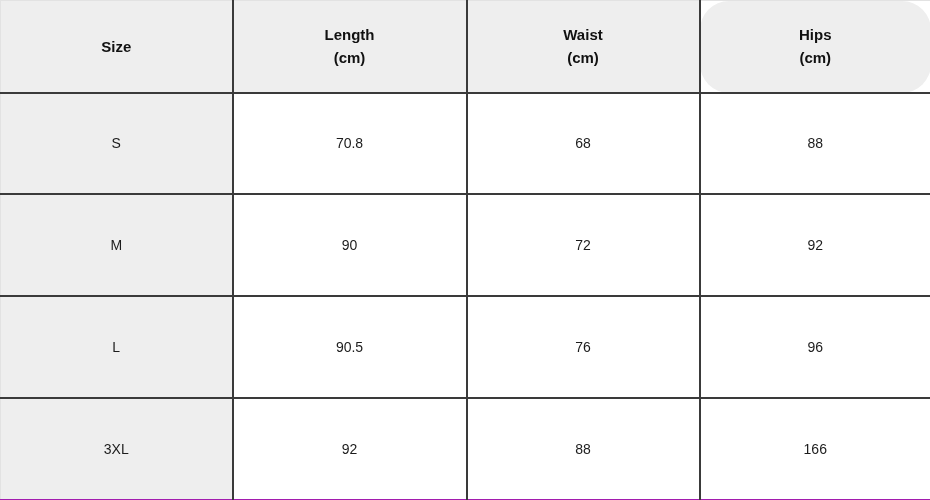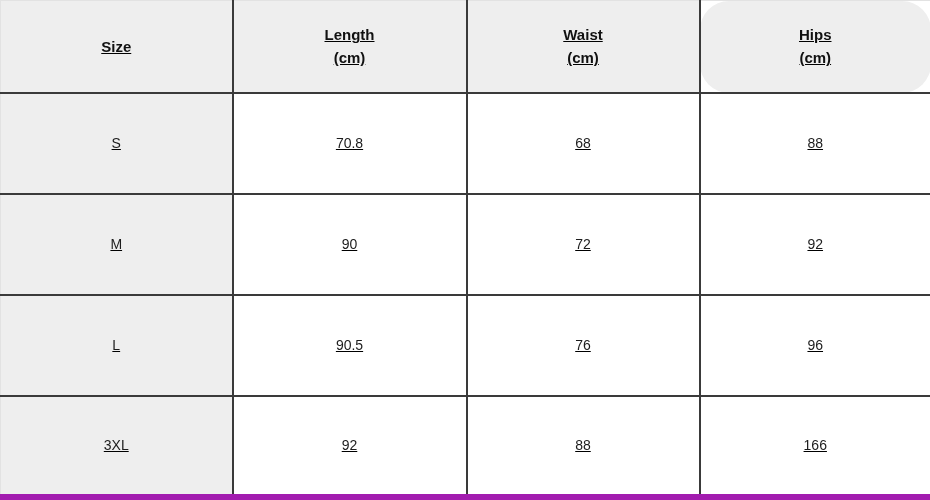--- a/index.html
+++ b/index.html
@@ -11,21 +11,20 @@
     font-family: "Liberation Sans", sans-serif;
     -webkit-font-smoothing: antialiased;
   }
   .chart-wrap {
     width: 930px;
     height: 500px;
     position: relative;
     overflow: hidden;
     background: #0369a1;
     box-sizing: border-box;
-    text-decoration: underline;
   }
   table.size-chart {
     width: 930px;
     height: 500px;
     border-collapse: collapse;
     table-layout: fixed;
     background: #ffffff;
   }
   table.size-chart col.c-size   { width: 232px; }
   table.size-chart col.c-length { width: 234px; }
@@ -71,21 +70,21 @@
     border-right: 2px solid #3a3a3a;
   }
   tr.data-row td.size-cell {
     background: #eeeeee;
     border-left: 1px solid #e2e2e2;
   }
   tr.data-row td.last-col {
     border-right: 1px solid #e2e2e2;
   }
   tr.data-row.last-row td {
-    border-bottom: 6px solid #a21caf;
+    border-bottom: 1px solid #a21caf;
   }
 </style>
 </head>
 <body>
 
 <div class="chart-wrap">
   <table class="size-chart">
     <colgroup>
       <col class="c-size">
       <col class="c-length">

